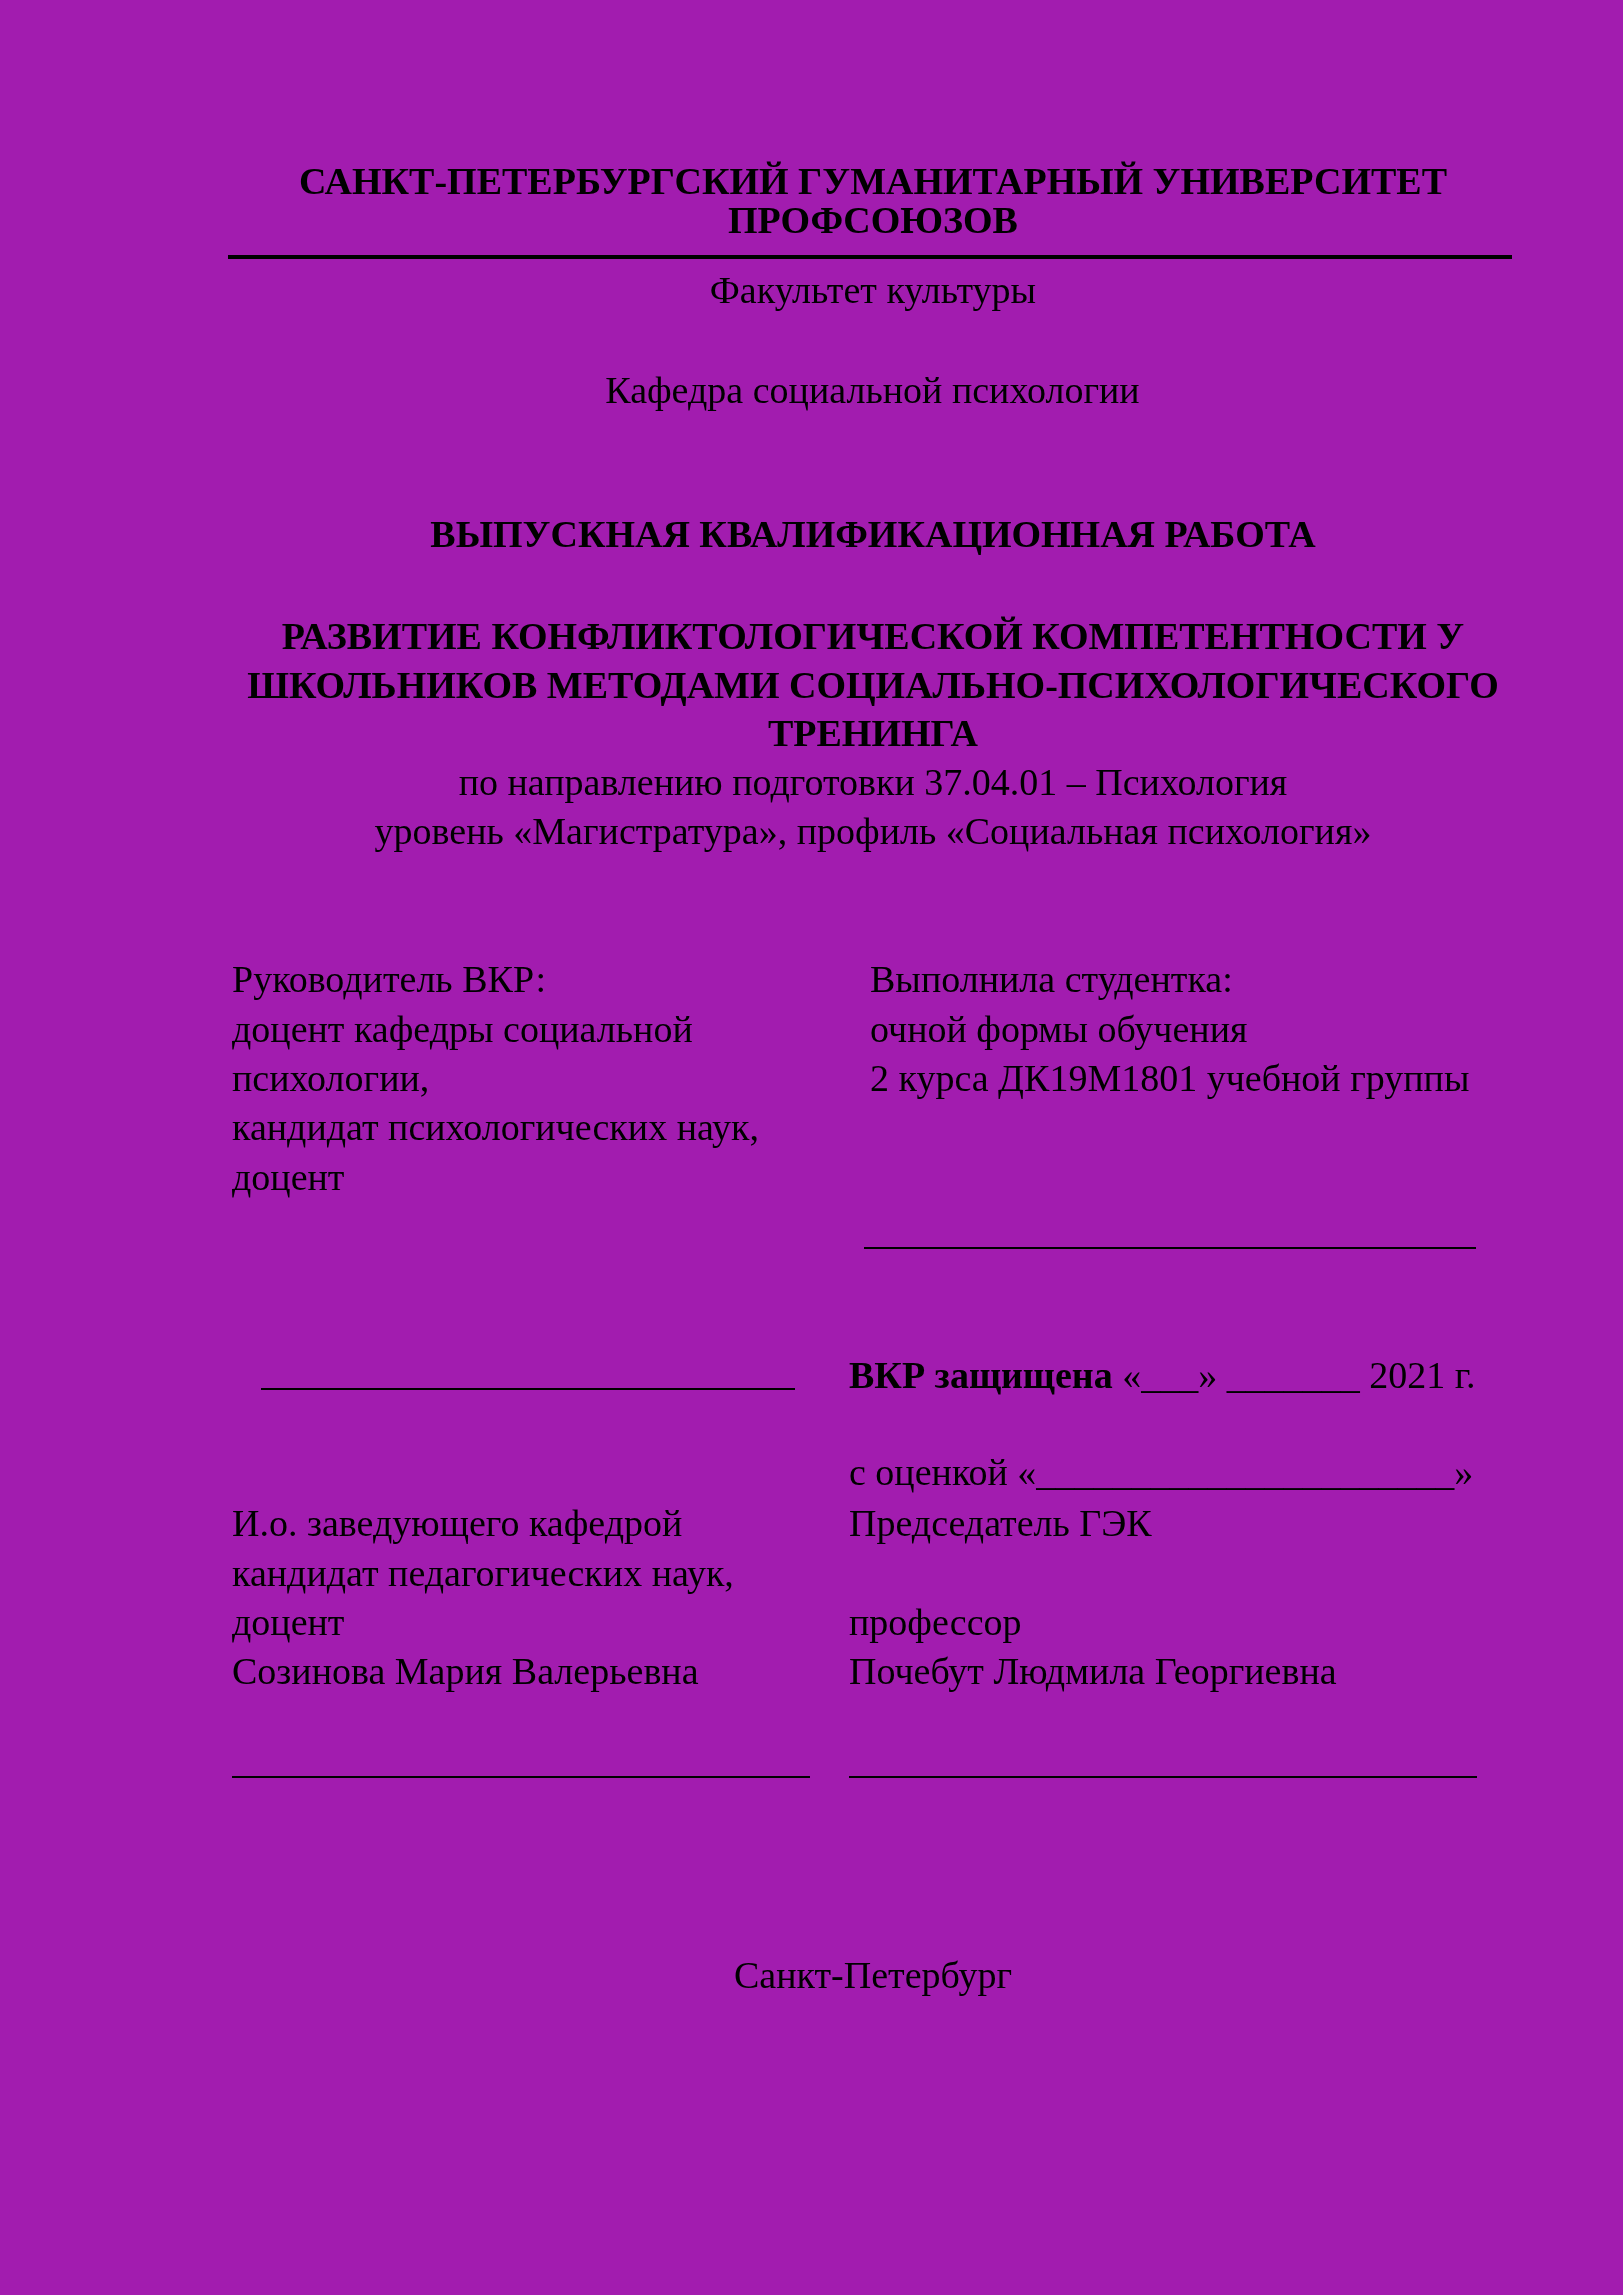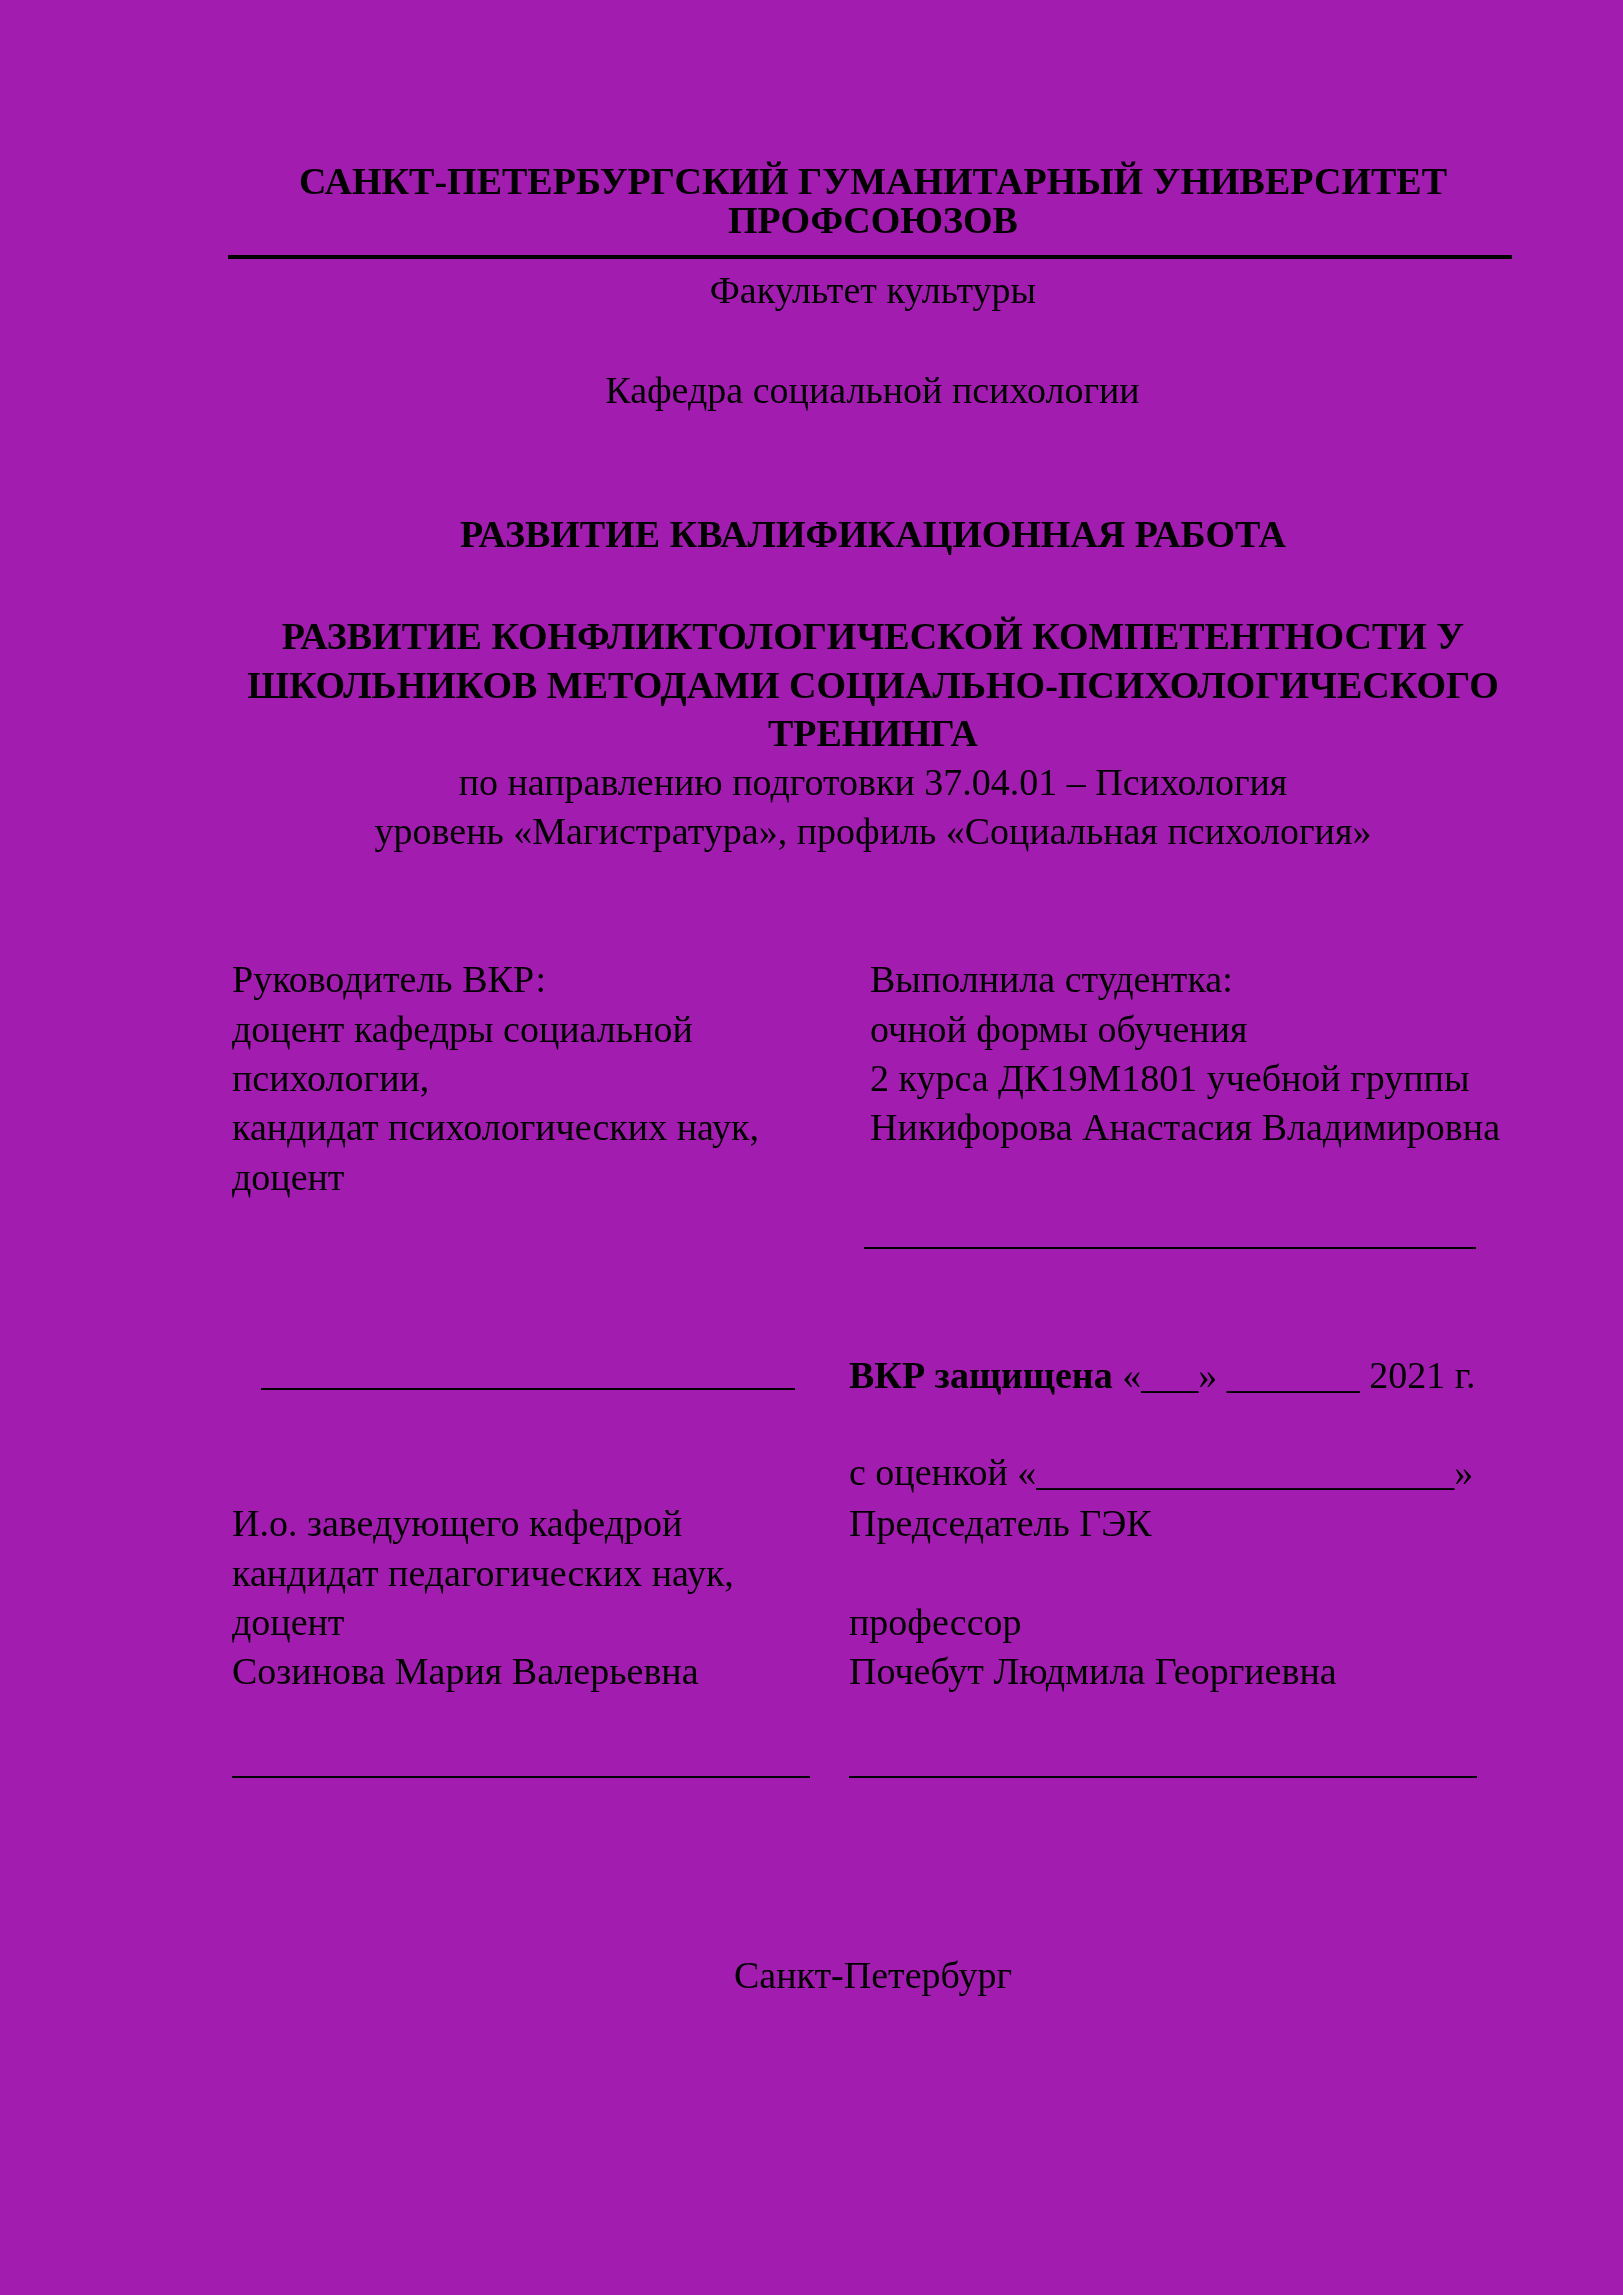--- a/index.html
+++ b/index.html
@@ -25,37 +25,36 @@
 <body>
 
 <div class="page">
 
   <div class="t b center" style="top:162px;">САНКТ-ПЕТЕРБУРГСКИЙ ГУМАНИТАРНЫЙ УНИВЕРСИТЕТ</div>
   <div class="t b center" style="top:201px;">ПРОФСОЮЗОВ</div>
   <div class="rule" style="left:228px; top:255px; width:1284px; height:3.9px;"></div>
   <div class="t center" style="top:271px;">Факультет культуры</div>
   <div class="t right" style="top:371px; width:1275px;">Кафедра социальной психологии</div>
 
-  <div class="t b center" style="top:515px;">РАЗВИТИЕ КВАЛИФИКАЦИОННАЯ РАБОТА</div>
+  <div class="t b center" style="top:515px;">ВЫПУСКНАЯ КВАЛИФИКАЦИОННАЯ РАБОТА</div>
   <div class="t b center" style="top:617px;font-family:Liberation Serif, serif;">РАЗВИТИЕ КОНФЛИКТОЛОГИЧЕСКОЙ КОМПЕТЕНТНОСТИ У</div>
   <div class="t b center" style="top:666px;">ШКОЛЬНИКОВ МЕТОДАМИ СОЦИАЛЬНО-ПСИХОЛОГИЧЕСКОГО</div>
   <div class="t b center" style="top:714px;">ТРЕНИНГА</div>
   <div class="t center" style="top:763px;">по направлению подготовки 37.04.01 – Психология</div>
   <div class="t center" style="top:812px;">уровень «Магистратура», профиль «Социальная психология»</div>
 
   <div class="t col-l" style="top:960px;">Руководитель ВКР:</div>
   <div class="t col-l" style="top:1010px;">доцент кафедры социальной</div>
   <div class="t col-l" style="top:1059px;">психологии,</div>
   <div class="t col-l" style="top:1108px;">кандидат психологических наук,</div>
   <div class="t col-l" style="top:1158px;">доцент</div>
 
   <div class="t col-r1" style="top:960px;">Выполнила студентка:</div>
   <div class="t col-r1" style="top:1010px;">очной формы обучения</div>
   <div class="t col-r1" style="top:1059px;">2 курса ДК19М1801 учебной группы</div>
-  <div class="t col-r1" style="top:1108px;">Никифорова Анастасия Владимировна</div>
   <div class="rule" style="left:864px; top:1247px; width:612px; height:2.4px;"></div>
 
   <div class="rule" style="left:261px; top:1388px; width:534px; height:2.4px;"></div>
   <div class="t col-r2" style="top:1356px;">
     <span class="b">ВКР защищена</span>
     <span>«___» _______ 2021 г.</span>
   </div>
   <div class="t col-r2" style="top:1453px;">с оценкой «______________________»</div>
 
   <div class="t col-l" style="top:1504px;">И.о. заведующего кафедрой</div>

